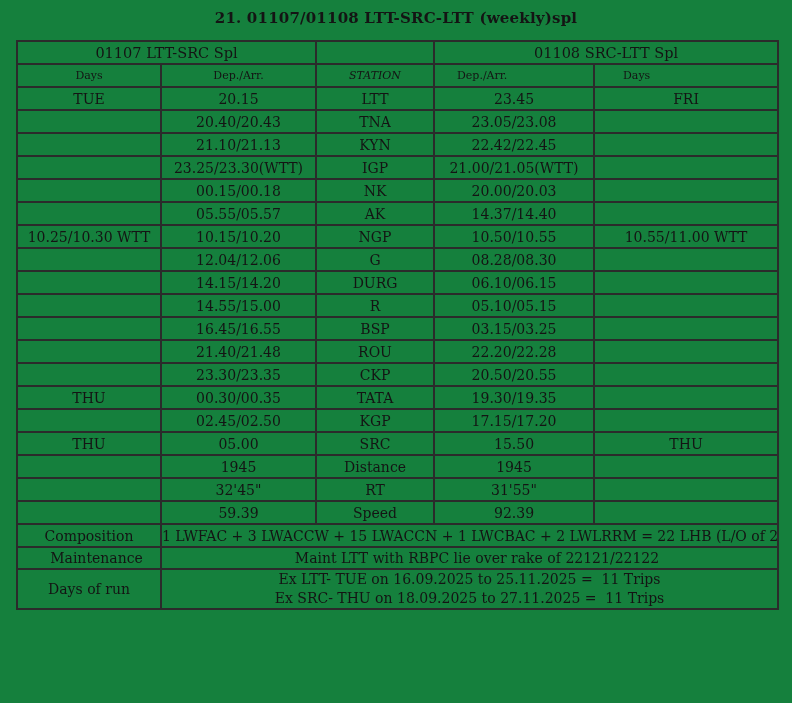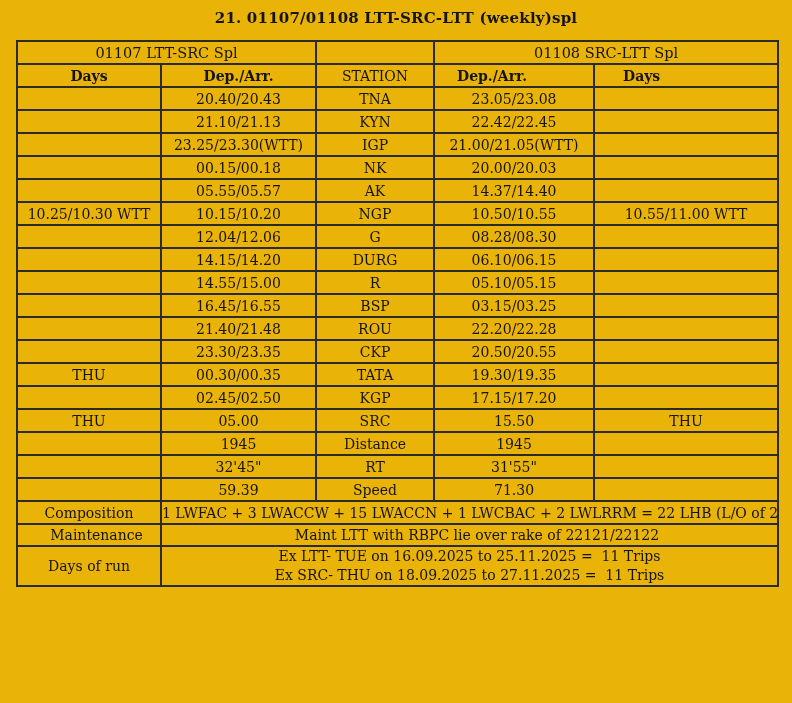--- a/index.html
+++ b/index.html
@@ -4,21 +4,21 @@
 <style>
   html, body {
     margin: 0;
     padding: 0;
     background: #ffffff;
     width: 792px;
   }
   .page {
     width: 792px;
     height: 703px;
-    background: #eab308;
+    background: #15803d;
     color: #141414;
     font-family: "DejaVu Serif", serif;
     position: relative;
     overflow: hidden;
   }
   .doc-title {
     text-align: center;
     font-weight: bold;
     font-size: 15px;
     padding-top: 9px;
@@ -39,28 +39,29 @@
     height: 21px;
     overflow: hidden;
     white-space: nowrap;
   }
   th.group-hdr {
     font-weight: normal;
     font-size: 14.5px;
     margin-top: 26px;
   }
   th.col-hdr {
-    font-weight: bold;
-    font-size: 14px;
+    font-weight: normal;
+    font-size: 11px;
   }
   th.station-hdr {
     font-weight: normal;
-    font-size: 14px;
+    font-size: 11px;
     vertical-align: bottom;
     padding-bottom: 2px;
+    font-style: italic;
   }
   th.col-hdr.align-left-1 { text-align: left; padding-left: 22px; }
   th.col-hdr.align-left-2 { text-align: left; padding-left: 28px; }
   td.footer-label {
     font-size: 14px;
   }
   td.footer-text {
     text-align: left;
     padding: 2px 6px;
     white-space: pre-wrap;
@@ -99,20 +100,27 @@
         <th class="col-hdr">Days</th>
         <th class="col-hdr">Dep./Arr.</th>
         <th class="station-hdr">STATION</th>
         <th class="col-hdr align-left-1">Dep./Arr.</th>
         <th class="col-hdr align-left-2">Days</th>
       </tr>
     </thead>
 
     <tbody>
 
+    <tr>
+      <td>TUE</td>
+      <td>20.15</td>
+      <td>LTT</td>
+      <td>23.45</td>
+      <td>FRI</td>
+    </tr>
         <tr>
       <td></td>
       <td>20.40/20.43</td>
       <td>TNA</td>
       <td>23.05/23.08</td>
       <td></td>
     </tr>
         <tr>
       <td></td>
       <td>21.10/21.13</td>
@@ -222,21 +230,21 @@
       <td></td>
       <td>32'45"</td>
       <td>RT</td>
       <td>31'55"</td>
       <td></td>
     </tr>
         <tr>
       <td></td>
       <td>59.39</td>
       <td>Speed</td>
-      <td>71.30</td>
+      <td>92.39</td>
       <td></td>
     </tr>
       </tbody>
 
     <tbody>
       <tr>
         <td class="footer-label">Composition</td>
         <td class="footer-text" colspan="4">1 LWFAC + 3 LWACCW + 15 LWACCN + 1 LWCBAC + 2 LWLRRM = 22 LHB (L/O of 22121/22122)</td>
       </tr>
       <tr class="maintenance-row">

